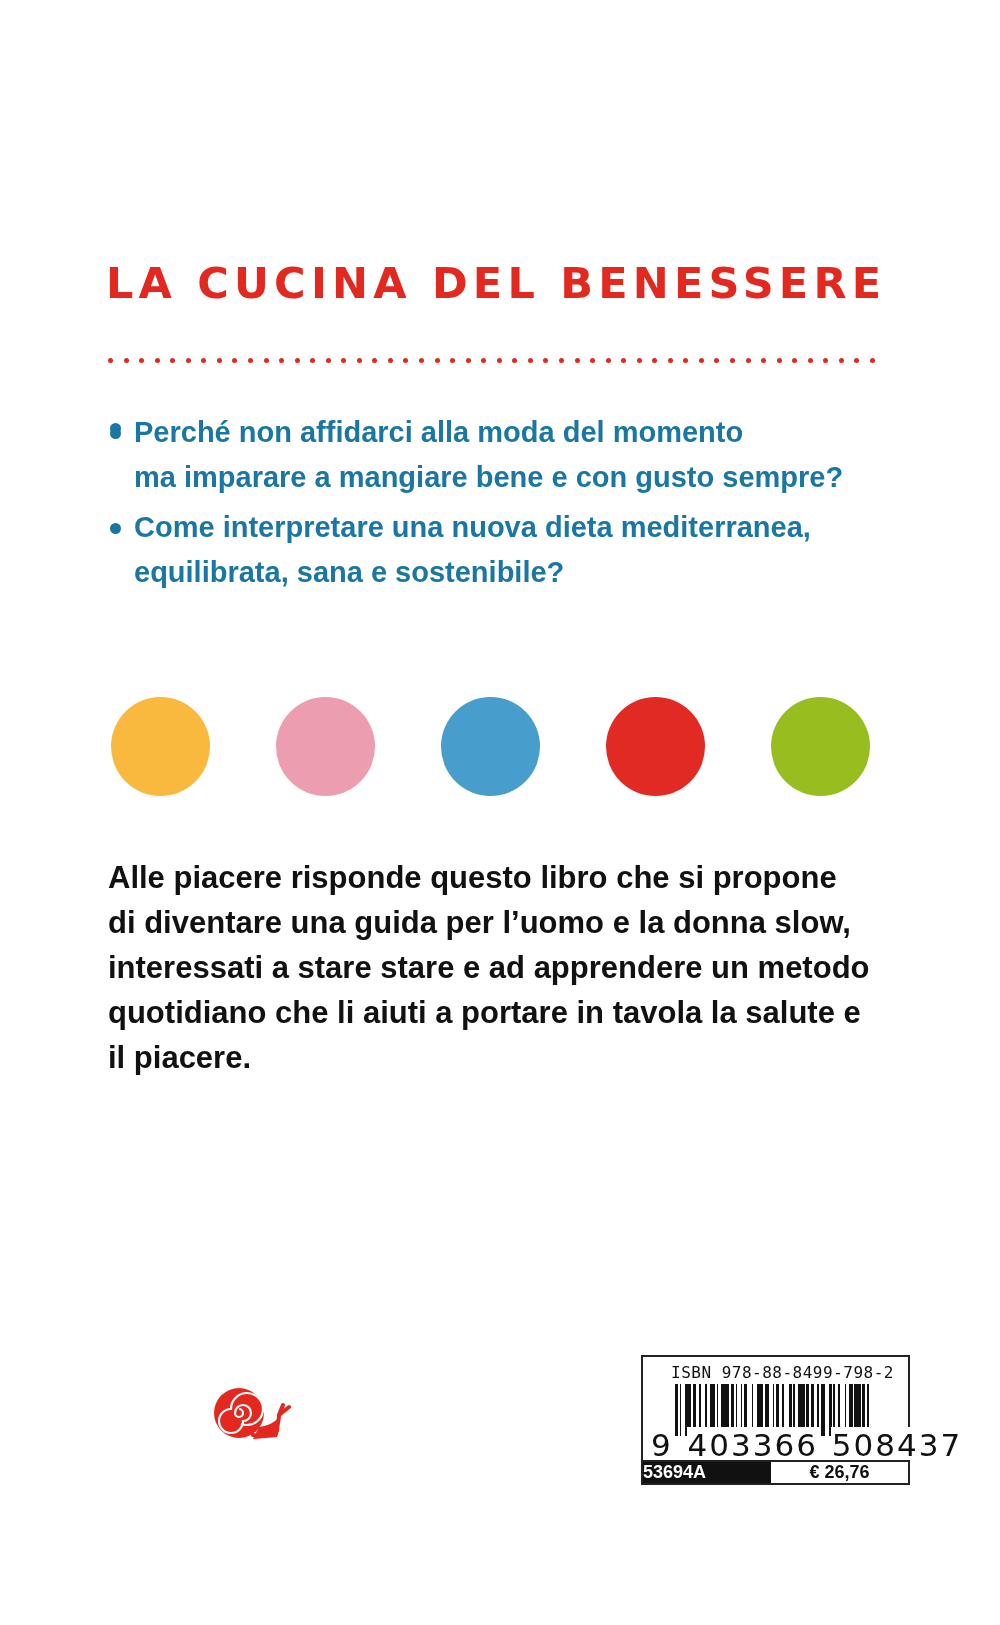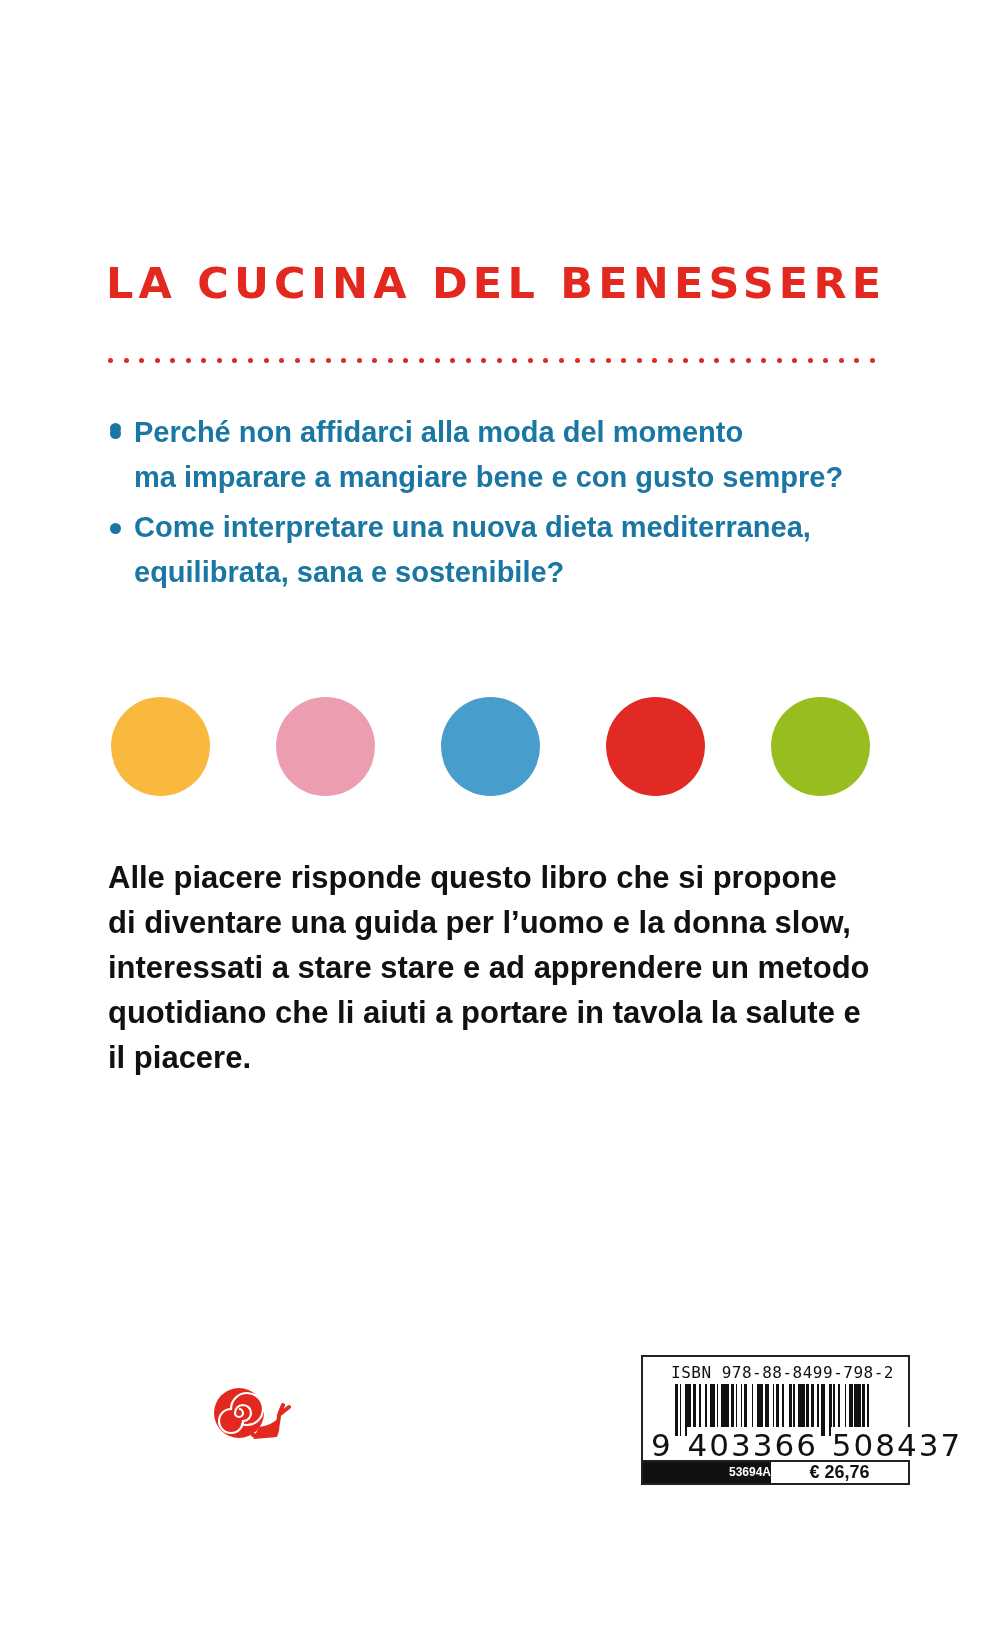--- a/index.html
+++ b/index.html
@@ -32,21 +32,21 @@
   }
   .barcode-box { position:absolute; left:641px; top:1324px; width:267px; height:164px;margin-top:31px; }
   .barcode-frame { position:absolute; left:0; top:0; width:265px; height:103px; border:2px solid #222; background:#fff; }
   .isbn-text { position:absolute; left:28px; top:6px; font-family:"DejaVu Sans Mono", monospace; font-size:16px; color:#111; letter-spacing:0.5px; white-space:nowrap; }
   .bars { position:absolute; left:32px; top:27px; width:225px; height:52px; }
   .bars span { position:absolute; top:0; height:52px; background:#111; }
   .barcode-digits { position:absolute; left:8px; top:70px; font-family:"DejaVu Sans", sans-serif; font-size:31px; color:#111; letter-spacing:2px; white-space:nowrap; background:transparent; }
   .barcode-digits .d1 { background:#fff; padding-right:2px; }
   .barcode-digits .grp { background:#fff; padding:0 1px; }
   .price-row { position:absolute; left:0; top:105px; width:269px; height:25px; display:flex; border:2px solid #222; box-sizing:border-box; }
-  .code-cell { width:128px; background:#111; color:#fff; font-family:"Liberation Sans", sans-serif; font-weight:bold; font-size:12px; line-height:21px; text-align:right; }
+  .code-cell { width:128px; background:#111; color:#fff; font-family:"Liberation Sans", sans-serif; font-weight:bold; font-size:18px; line-height:21px; text-align:left; }
   .price-cell { flex:1; background:#fff; color:#111; font-family:"Liberation Sans", sans-serif; font-weight:bold; font-size:18px; line-height:21px; text-align:center; }
 </style>
 </head>
 <body>
 
 <div>
 
   <div class="title">LA CUCINA DEL BENESSERE</div>
 
   <div class="dots" id="dots">

